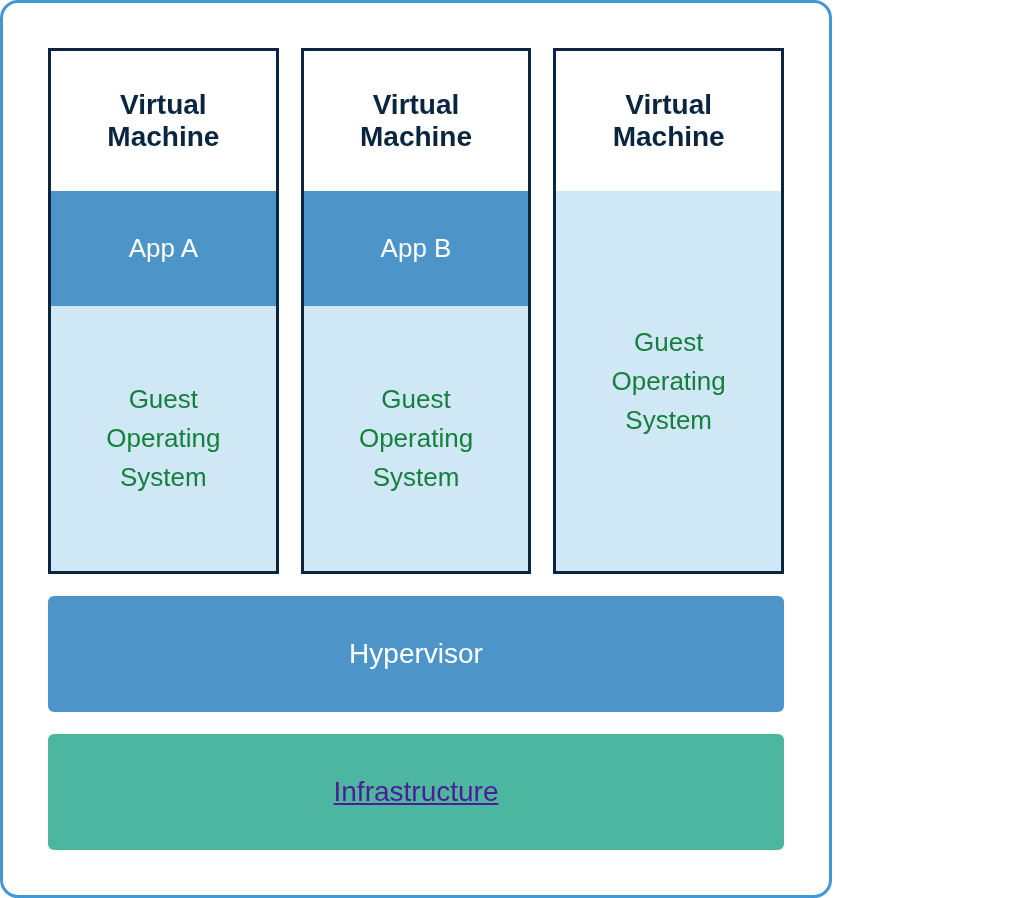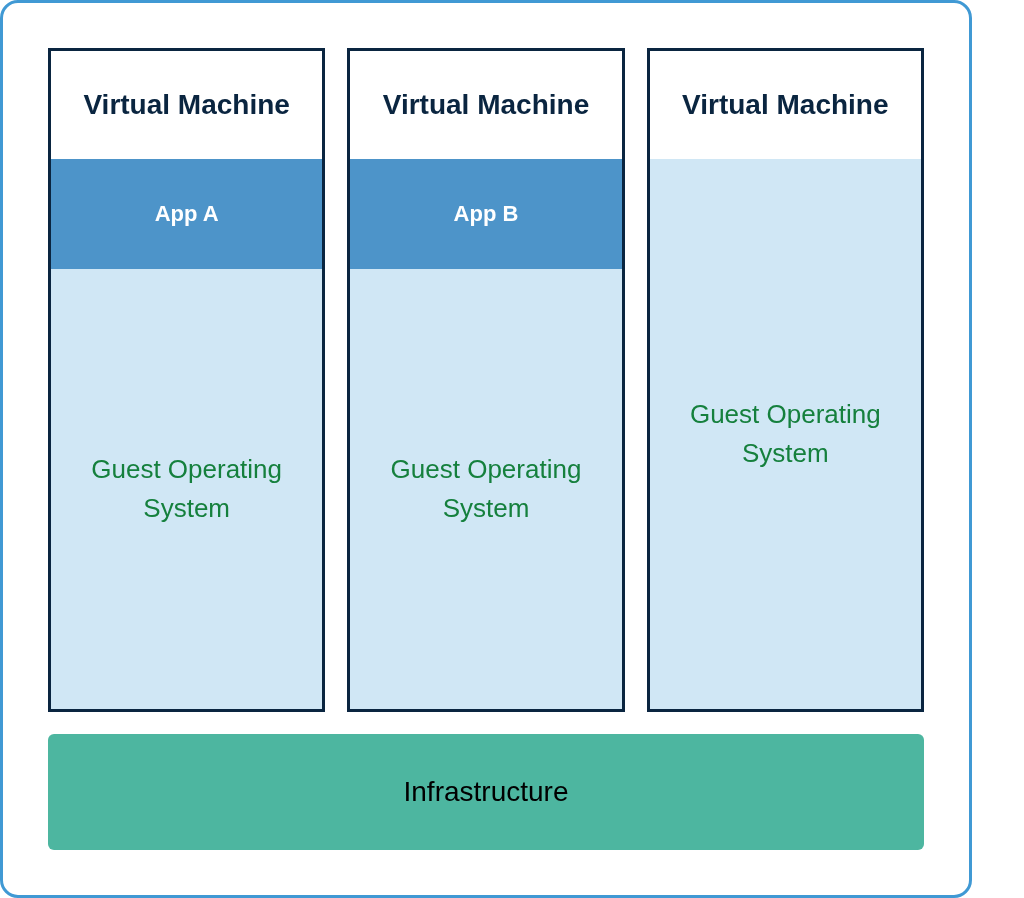--- a/index.html
+++ b/index.html
@@ -8,21 +8,21 @@
       padding: 0;
     }
     body {
       font-family: -apple-system, BlinkMacSystemFont, "Segoe UI", Helvetica, Arial, sans-serif;
       background: #ffffff;
       padding: 0;
       width: 1024px;
       height: 898px;
     }
     .container {
-      width: 972px;
+      width: 832px;
       height: 898px;
       border: 3px solid #4099d4;
       border-radius: 18px;
       padding: 45px;
       display: flex;
       flex-direction: column;
       gap: 22px;
       justify-content: space-between;
     }
     .vms-row {
@@ -41,23 +41,23 @@
       font-weight: 700;
       font-size: 28px;
       color: #0a2540;
       padding: 38px 10px;
       background: #ffffff;
     }
     .app-box {
       background: #4d94c9;
       color: #ffffff;
       text-align: center;
-      font-size: 22px;
+      font-size: 26px;
       padding: 42px 10px;
-      font-weight: 700;
+      font-weight: 400;
     }
     .guest-os-box {
       background: #d0e7f5;
       color: #15803d;
       text-align: center;
       font-size: 26px;
       padding: 38px 20px;
       flex: 1;
       display: flex;
       align-items: center;
@@ -69,26 +69,27 @@
       background: #4d94c9;
       color: #ffffff;
       text-align: center;
       font-size: 28px;
       padding: 42px 10px;
       border-radius: 6px;
       font-weight: 400;
     }
     .infrastructure-box {
       background: #4db6a0;
-      color: #000000;
+      color: #4c1d95;
       text-align: center;
       font-size: 28px;
       padding: 42px 25px;
       border-radius: 6px;
       font-weight: 400;
+      text-decoration: underline;
     }
   </style>
 </head>
 <body>
 
 <div class="container">
   <div class="vms-row">
     <div class="vm-box">
       <div class="vm-title">Virtual Machine</div>
       <div class="app-box">App A</div>
@@ -97,14 +98,15 @@
     <div class="vm-box">
       <div class="vm-title">Virtual Machine</div>
       <div class="app-box">App B</div>
       <div class="guest-os-box">Guest Operating System</div>
     </div>
     <div class="vm-box">
       <div class="vm-title">Virtual Machine</div>
       <div class="guest-os-box">Guest Operating System</div>
     </div>
   </div>
+  <div class="hypervisor-box">Hypervisor</div>
   <div class="infrastructure-box">Infrastructure</div>
 </div>
 
 </body></html>

